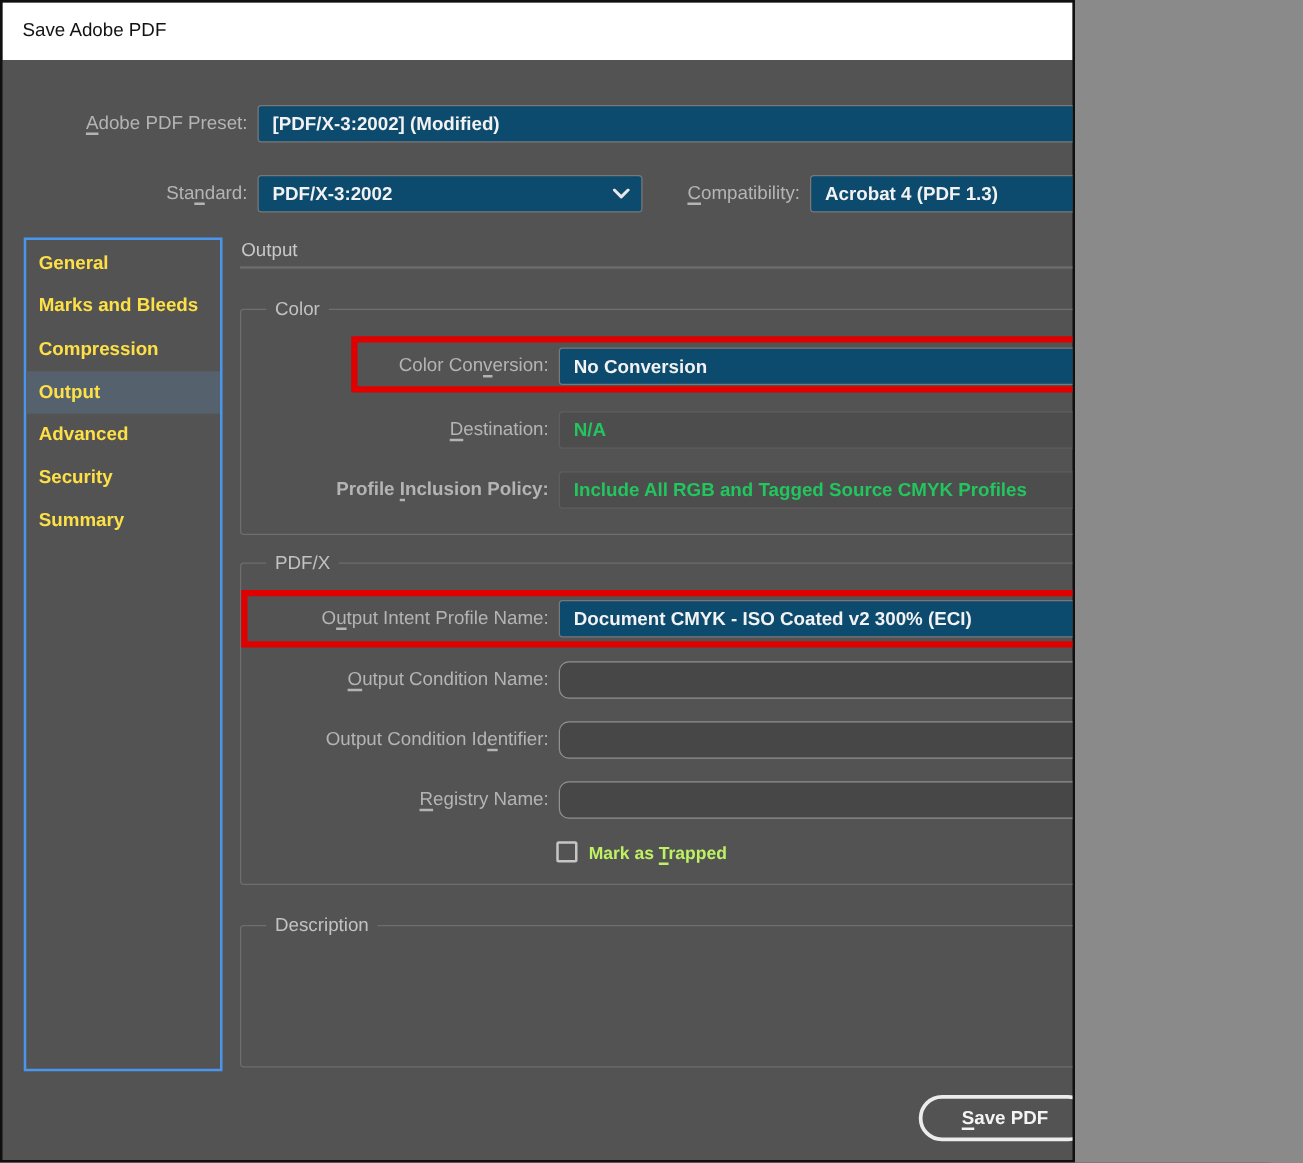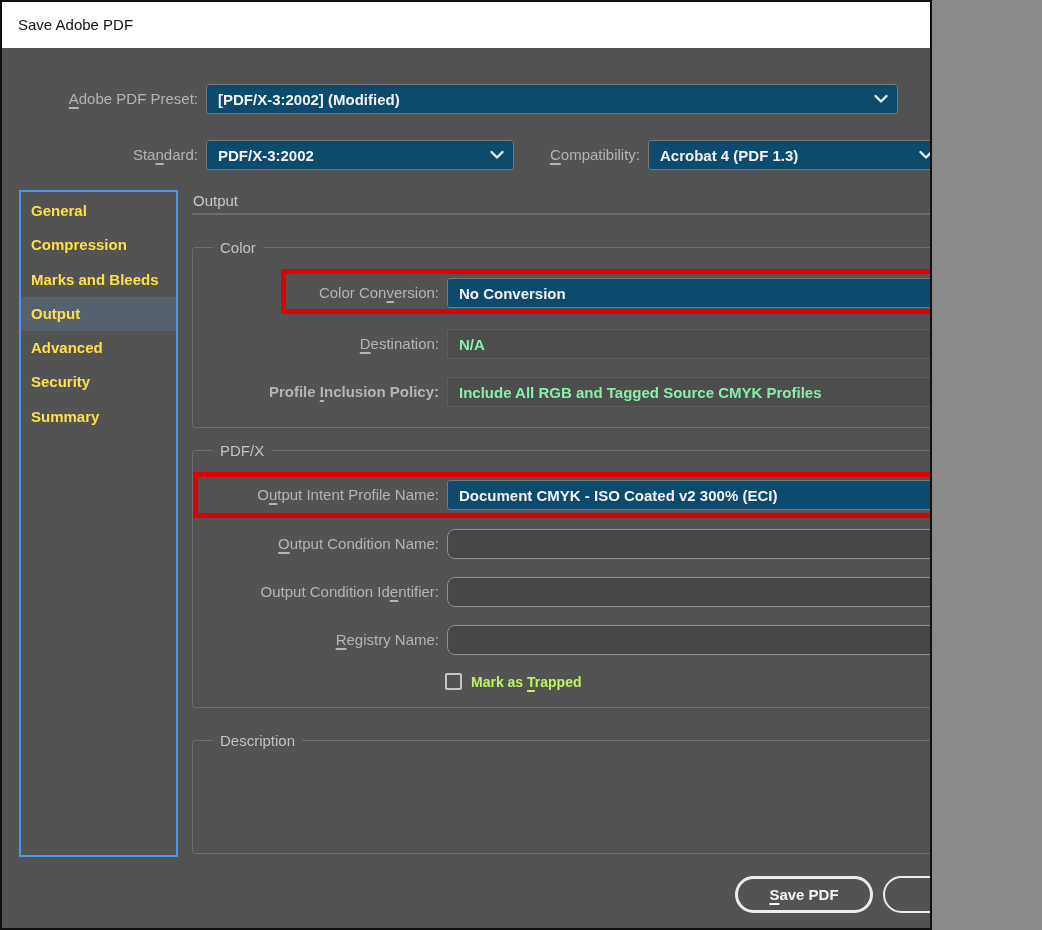--- a/index.html
+++ b/index.html
@@ -1,19 +1,19 @@
 <!DOCTYPE html>
 <html><head>
 <meta charset="utf-8">
 <style>
   * { margin:0; padding:0; box-sizing:border-box; }
   html,body { background:#8a8a8a; }
   body { font-family:"Liberation Sans", sans-serif; }
   #window {
-    position:relative; width:932px; height:930px;
+    position:relative; width:860px; height:930px;
     background:#535353; border:2px solid #101010; overflow:hidden;
   }
   
   .titlebar { position:absolute; left:0; top:0; width:100%; height:46px; background:#ffffff; }
   .titlebar .title { position:absolute; left:16px; top:0; line-height:46px; font-size:15px; color:#121212; }
 
   
   .flabel { position:absolute; font-size:15px; color:#b4b4b4; text-align:right; line-height:30px; white-space:nowrap; }
   .mn { text-decoration:underline; text-underline-offset:3px; text-decoration-thickness:1.5px; }
 
@@ -23,21 +23,21 @@
     border:1px solid #787878; border-radius:3px;
     display:flex; align-items:center; padding:0 28px 0 11px;
     cursor:default;
   }
   .dropdown .dd-value {
     font-size:15px; font-weight:700; color:#f2f2f2; white-space:nowrap;
     overflow:hidden; text-overflow:ellipsis;
   }
   .dropdown .chev { position:absolute; right:9px; top:50%; transform:translateY(-50%); color:#e8e8e8; display:flex; }
   .dropdown.disabled { background:#4d4d4d; border-color:#5e5e5e; }
-  .dropdown.disabled .dd-value { color:#86efac; }
+  .dropdown.disabled .dd-value { color:#22c55e; }
   .dropdown.disabled .chev { color:#7d7d7d; }
 
   
   .text-field {
     position:absolute; height:30px; background:#474747;
     border:1px solid #909090; border-radius:8px;
     color:#f0f0f0; font-size:15px; padding:0 10px; outline:none;
     font-family:"Liberation Sans", sans-serif;
   }
 
@@ -128,22 +128,22 @@
     <span class="chev">
         <svg width="14" height="9" viewBox="0 0 14 9">
           <path d="M1.5 1.5 L7 7 L12.5 1.5" fill="none" stroke="currentColor" stroke-width="2.4" stroke-linecap="round" stroke-linejoin="round"></path>
         </svg>
       </span>
   </div>
 
   <div class="sidebar">
     <ul>
       <li>General</li>
+      <li>Marks and Bleeds</li>
       <li>Compression</li>
-      <li>Marks and Bleeds</li>
       <li class="selected">Output</li>
       <li>Advanced</li>
       <li>Security</li>
       <li>Summary</li>
     </ul>
   </div>
 
   <div class="panel-heading">Output</div>
   <div class="divider"></div>
 

